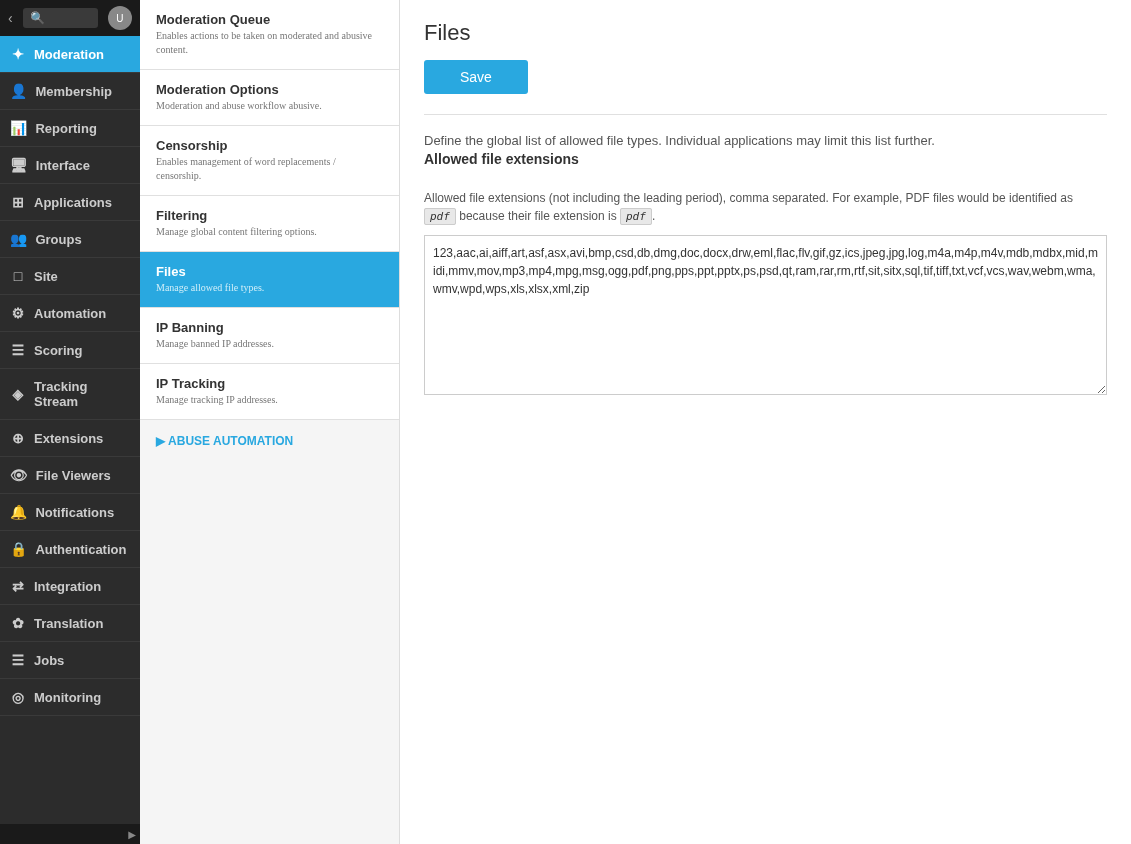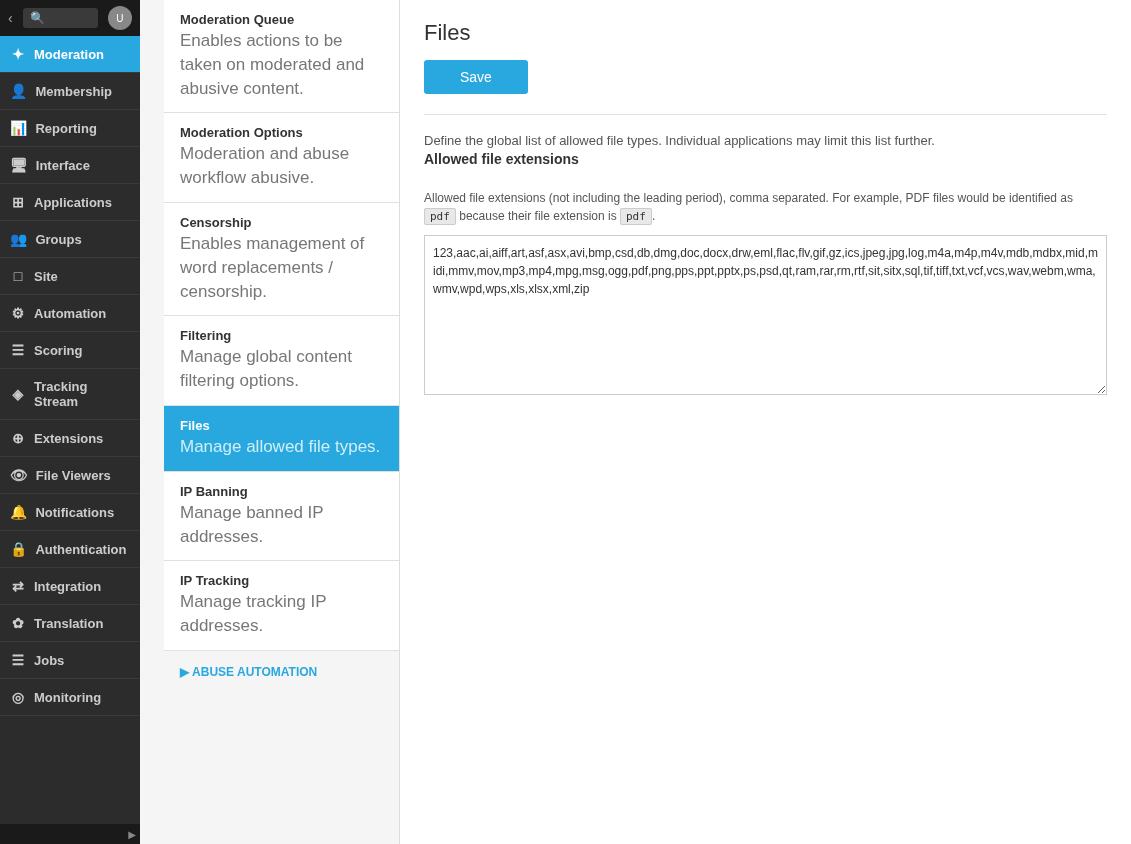--- a/index.html
+++ b/index.html
@@ -82,21 +82,20 @@
     
     .middle-panel {
       width: 260px;
       min-width: 260px;
       background: #f5f5f5;
       border-right: 1px solid #ddd;
       display: flex;
       flex-direction: column;
       height: 100%;
       overflow-y: auto;
-      padding-left: 24px;
     }
     .middle-panel::-webkit-scrollbar { width: 4px; }
     .middle-panel::-webkit-scrollbar-thumb { background: #bbb; }
     .menu-section {
       border-bottom: 1px solid #e0e0e0;
     }
     .menu-item {
       padding: 12px 16px;
       cursor: pointer;
       background: #fff;
@@ -104,23 +103,24 @@
     .menu-item.active { background: #29a8e0; }
     .menu-item.active .menu-item-title { color: #fff; }
     .menu-item.active .menu-item-desc { color: #d0eef8; }
     .menu-item-title {
       font-weight: bold;
       font-size: 13px;
       color: #333;
       margin-bottom: 2px;
     }
     .menu-item-desc {
-      font-size: 17px;
+      font-size: 10px;
       color: #777;
       line-height: 1.4;
+      font-family: Liberation Serif, serif;
     }
     .abuse-section {
       padding: 14px 16px;
       cursor: pointer;
       color: #29a8e0;
       font-size: 12px;
       font-weight: bold;
       text-transform: uppercase;
     }
 
@@ -167,20 +167,21 @@
       line-height: 1.5;
     }
     .help-text .code-inline {
       background: #e8e8e8;
       border: 1px solid #ccc;
       border-radius: 2px;
       padding: 1px 5px;
       font-family: monospace;
       font-size: 11px;
       color: #333;
+      font-style: italic;
     }
     .file-ext-textarea {
       width: 100%;
       max-width: 700px;
       height: 160px;
       border: 1px solid #ccc;
       padding: 8px;
       font-size: 12px;
       font-family: Arial, sans-serif;
       color: #333;

